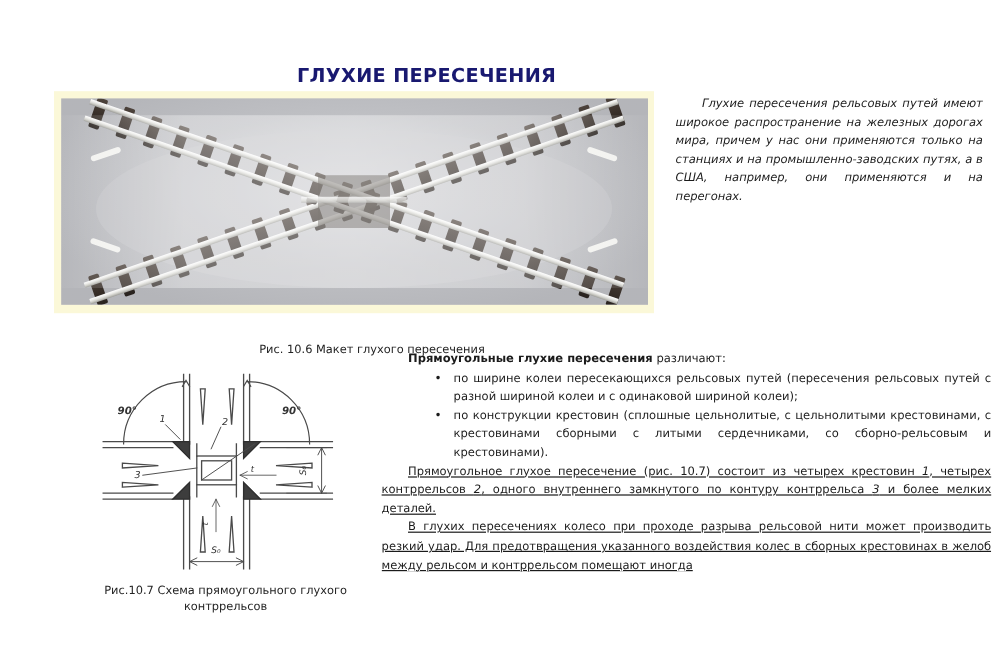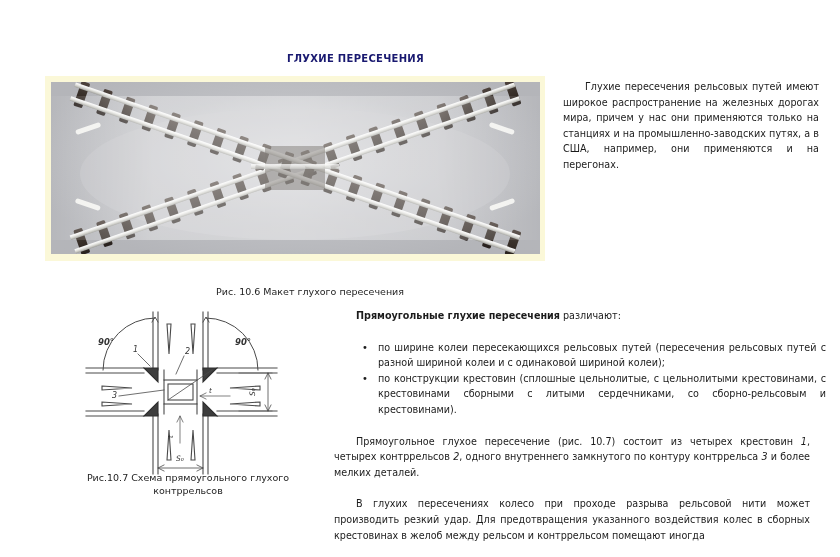--- a/index.html
+++ b/index.html
@@ -23,21 +23,21 @@
   }
 
   
   .doc-title {
     position: absolute;
     top: 53px;
     left: 0;
     width: 711px;
     text-align: center;
     font-family: "DejaVu Sans", sans-serif;
-    font-size: 10px;
+    font-size: 16px;
     font-weight: bold;
     letter-spacing: 0.3px;
     color: #191970;
   }
 
   
   .photo-figure {
     position: absolute;
     left: 45px;
     top: 76px;
@@ -108,54 +108,55 @@
     width: 234px;
     height: 188px;
   }
   .diagram-svg {
     width: 100%;
     height: 100%;
     display: block;
   }
   .caption-107 {
     left: 52px;
-    top: 472px;
+    top: 487px;
     width: 272px;
   }
 
   
   .col-right {
     position: absolute;
     left: 563px;
     top: 79px;
     width: 256px;
     font-size: 9.6px;
     line-height: 15.6px;
     text-align: justify;
     text-justify: inter-word;
     color: #1b1b1b;
   }
   .col-right p {
     margin: 0;
     text-indent: 22px;
+    font-style: italic;
   }
   .col-right p + p { margin-top: 0px; }
 
   
   .body-block {
     position: absolute;
     left: 318px;
     top: 292px;
     width: 508px;
     font-size: 9.6px;
     line-height: 15.6px;
     color: #1b1b1b;
   }
   .body-block p {
-    margin: 16px;
+    margin: 0;
     text-align: justify;
     text-justify: inter-word;
   }
   .lead-line { text-indent: 22px; }
   .lead-line b { font-weight: bold; }
 
   ul.bullets {
     margin: 0;
     padding: 0 0 0 60px;
     list-style: none;
@@ -167,21 +168,21 @@
     margin: 0;
   }
   ul.bullets li::before {
     content: "\2022";
     position: absolute;
     left: -16px;
     top: 0;
     font-size: 10px;
   }
 
-  .para-indent { text-indent: 22px; }
+  .para-indent { text-indent: 22px; text-decoration: underline; }
   .num { font-style: italic; }
 
   .clipped-last {
     overflow: hidden;
   }
 </style>
 </head>
 <body>
 
 <div class="page">

